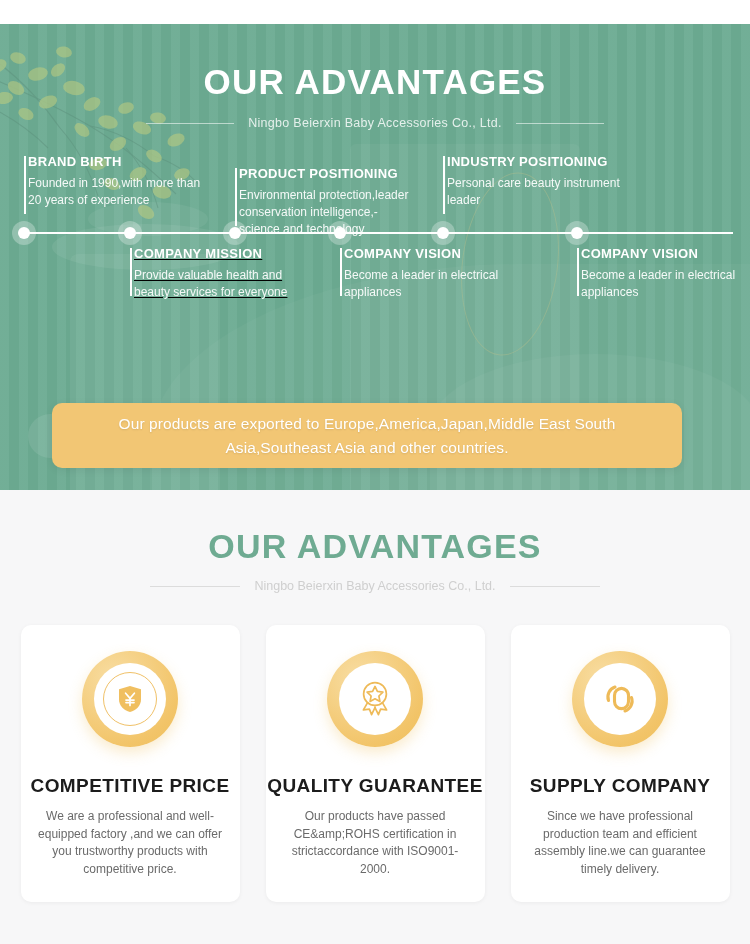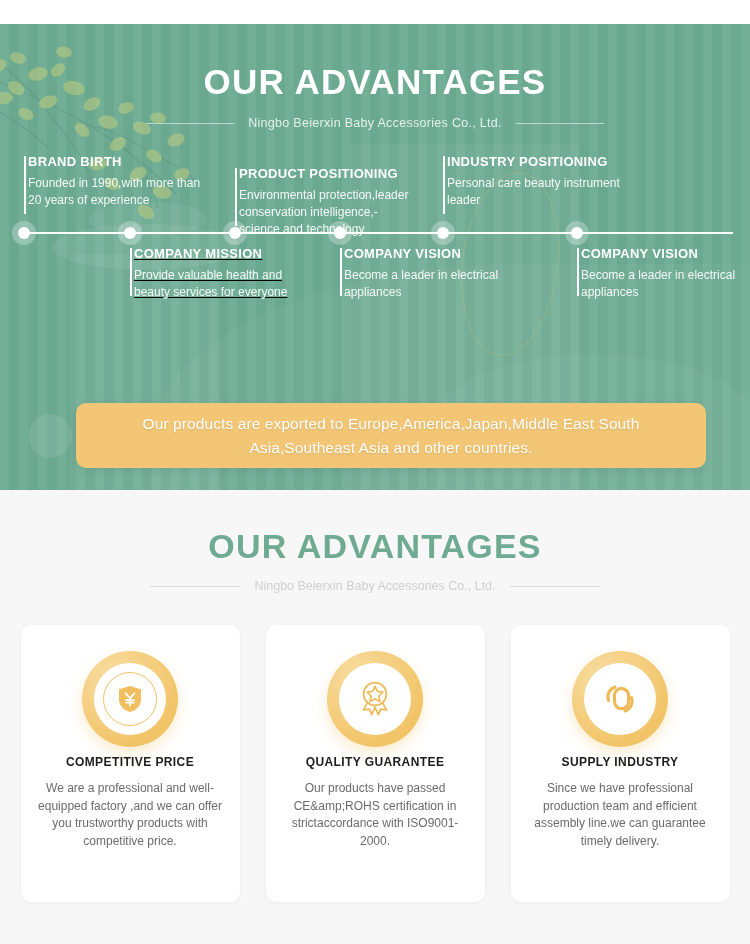--- a/index.html
+++ b/index.html
@@ -127,21 +127,21 @@
   .tl-head {
     color:#ffffff; font-size:13px; font-weight:bold;
     letter-spacing:0.3px; margin-bottom:6px; white-space:nowrap;
   }
   .tl-desc {
     color:rgba(255,255,255,0.93); font-size:12px; line-height:1.42;
   }
 
   
   .export-banner {
-    position:absolute; left:76px; top:379px; width:630px; height:65px;
+    position:absolute; left:52px; top:379px; width:630px; height:65px;
     background:#f2c674;
     border-radius:10px;
     display:flex; align-items:center; 
     box-shadow:0 2px 8px rgba(0,0,0,0.07);
   }
   .export-text {
     color:#ffffff; font-size:15.5px; line-height:1.5;
     text-align:center; letter-spacing:0.1px;
     text-shadow:0 1px 2px rgba(0,0,0,0.12);
     padding:0 18px;
@@ -188,22 +188,22 @@
     width:72px; height:72px; border-radius:50%;
     background:#ffffff;
     display:flex; align-items:center; justify-content:center;
   }
   .icon-ring {
     width:54px; height:54px; border-radius:50%;
     border:1.2px solid #f0c168;
     display:flex; align-items:center; justify-content:center;
   }
   .card-title {
-    margin-top:8px;
-    font-size:12px; font-weight:bold; color:#1c1c1c;
+    margin-top:28px;
+    font-size:19px; font-weight:bold; color:#1c1c1c;
     letter-spacing:0.4px; text-align:center;
   }
   .card-desc {
     margin-top:11px; padding:0 16px;
     font-size:12px; line-height:1.46; color:#6a6a6a;
     text-align:center;
   }
 </style>
 </head>
 <body>
@@ -385,18 +385,18 @@
         <div class="icon-inner">
           <svg width="44" height="44" viewBox="0 0 44 44">
             <g stroke="#eeba58" stroke-width="3.1" fill="none" stroke-linecap="round">
               <path d="M17 10 A10.5 10.5 0 0 0 10.5 23.5"></path>
               <path d="M27 34 A10.5 10.5 0 0 0 33.5 20.5"></path>
               <path d="M25.5 12 A7 7 0 0 1 30.5 18.4 L30.5 24.6 A7 7 0 0 1 16.5 24.6 L16.5 18.4 A7 7 0 0 1 30.5 18.4"></path>
             </g>
           </svg>
         </div>
       </div>
-      <div class="card-title">SUPPLY INDUSTRY</div>
+      <div class="card-title">SUPPLY COMPANY</div>
       <div class="card-desc">Since we have professional production team and efficient assembly line.we can guarantee timely delivery.</div>
     </div>
 
   </div>
 </section>
 
 </body></html>

